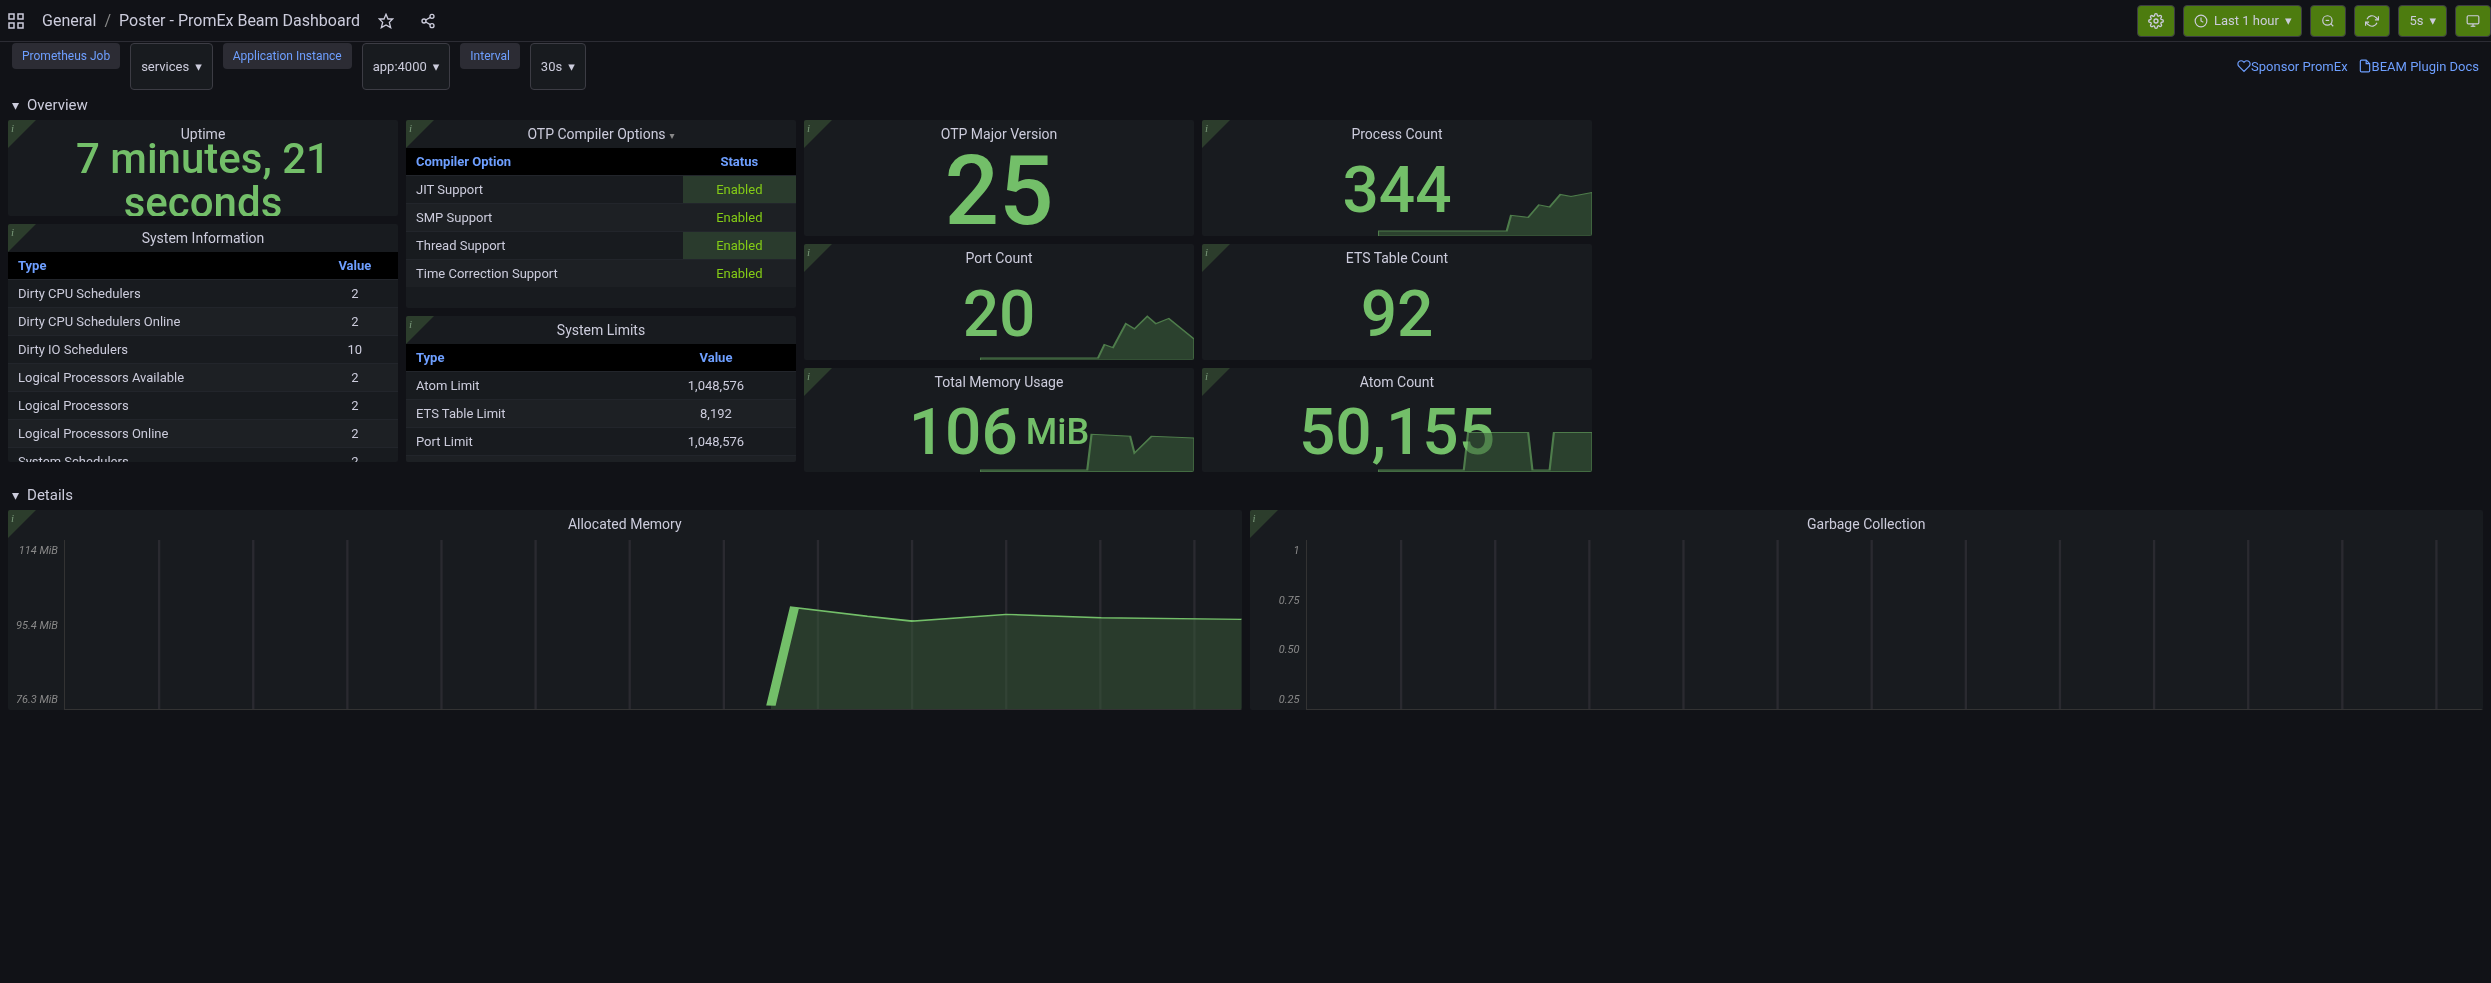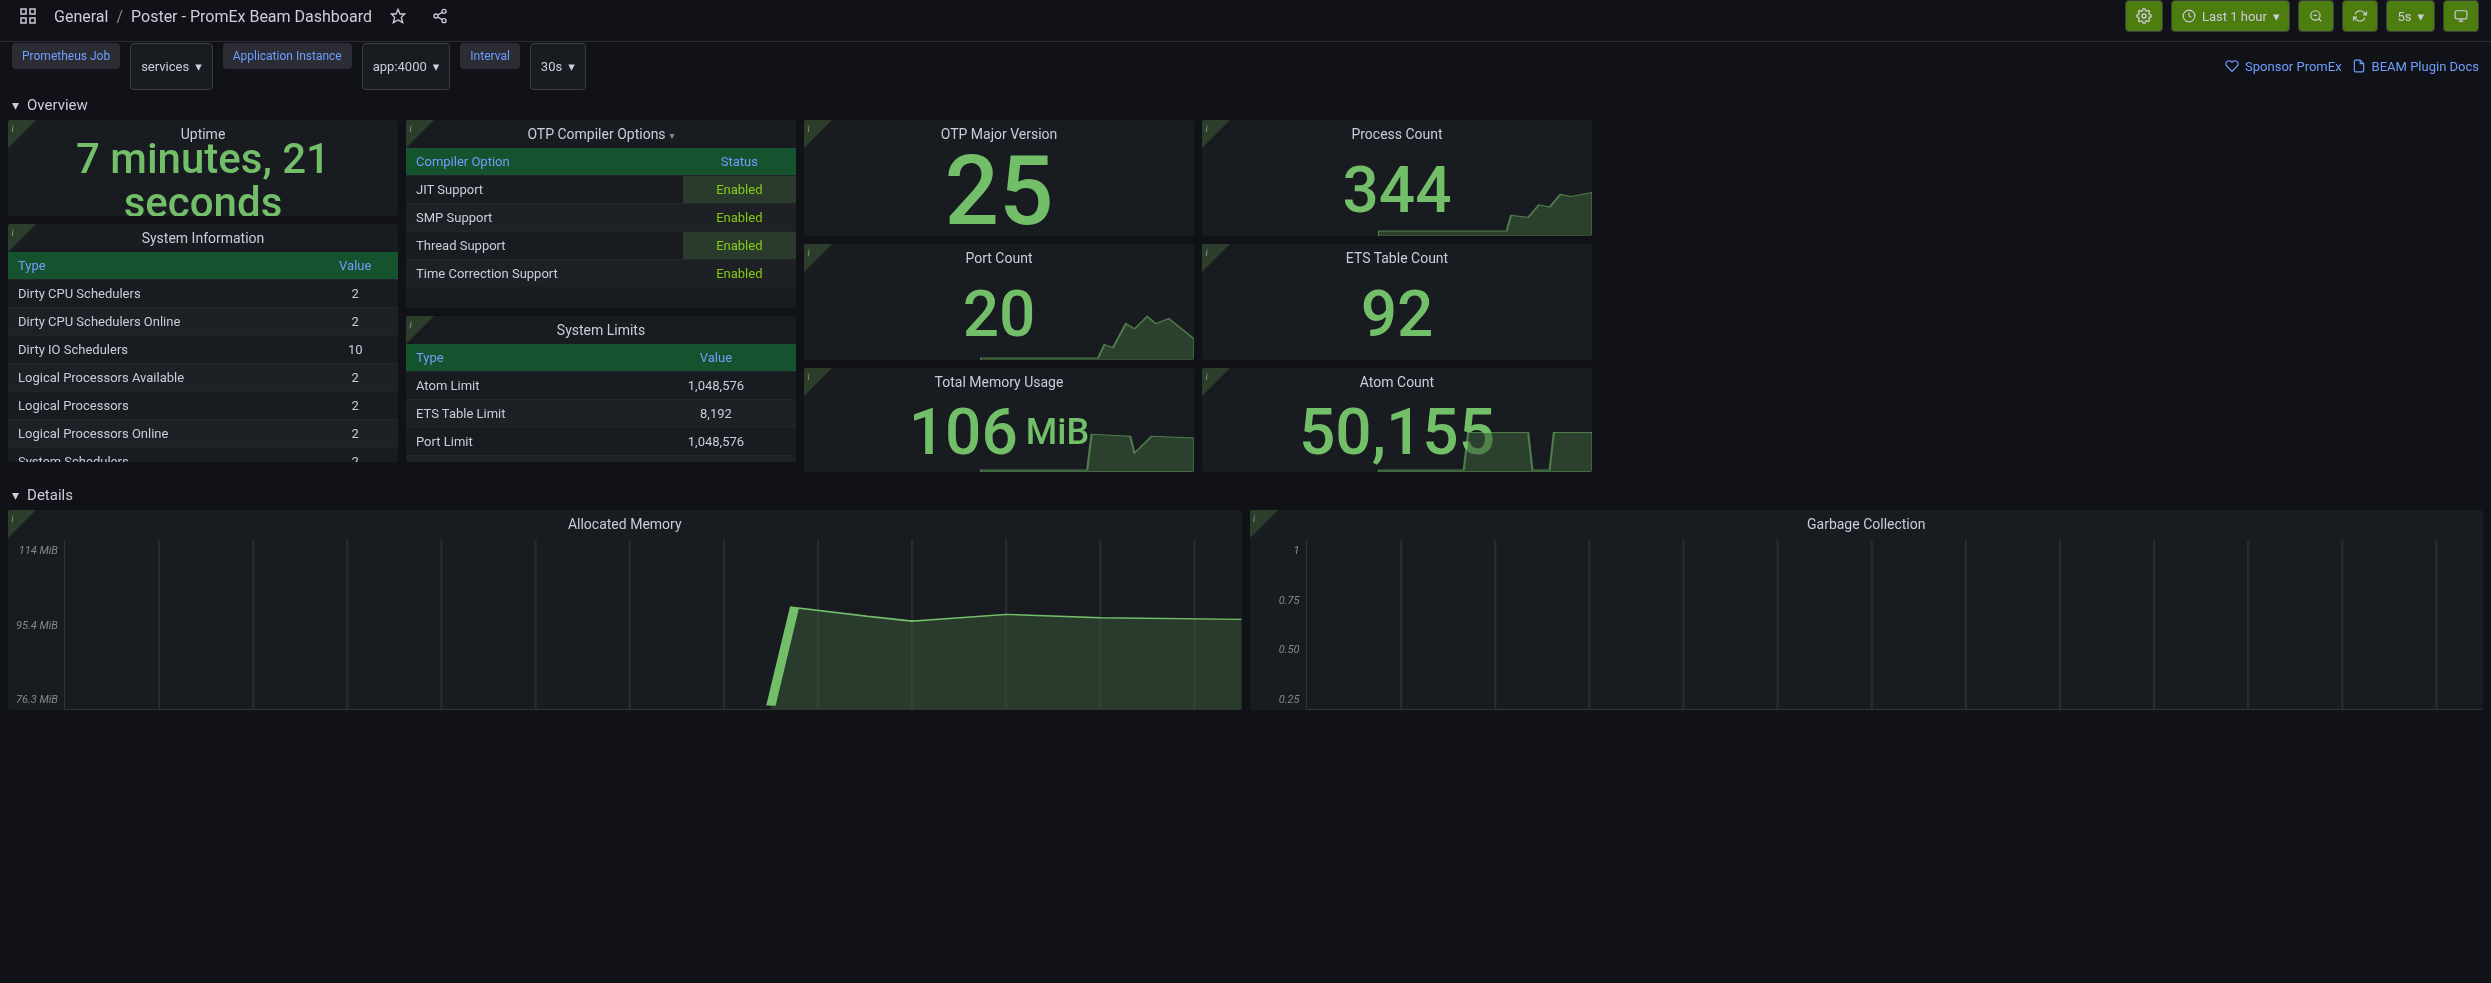--- a/index.html
+++ b/index.html
@@ -7,23 +7,23 @@
       background: #111217;
       color: #ccccdc;
       font-family: -apple-system, BlinkMacSystemFont, "Segoe UI", Roboto, sans-serif;
       font-size: 14px;
       width: 2491px;
       height: 983px;
       overflow: hidden;
     }
     .topbar {
       display: flex;
-      align-items: flex-start;
+      align-items: center;
       height: 42px;
-      padding: 0 12px;
+      padding: 0 0;
       border-bottom: 1px solid #2c2c34;
     }
     .topbar-left { display: flex; align-items: center; gap: 10px; flex: 1; }
     .topbar-right { display: flex; align-items: center; gap: 8px; }
     .breadcrumb { display: flex; align-items: center; gap: 8px; color: #ccccdc; font-size: 16px; }
     .breadcrumb a { color: #ccccdc; text-decoration: none; }
     .breadcrumb-sep { color: #888; }
     .icon-btn {
       display: inline-flex; align-items: center; justify-content: center;
       width: 32px; height: 32px; border-radius: 4px; color: #ccccdc;
@@ -44,21 +44,21 @@
     .filter-label {
       background: #2c2c34; color: #6e9fff; padding: 6px 10px;
       border-radius: 4px; font-size: 12px;
     }
     .filter-select {
       display: inline-flex; align-items: center; gap: 6px;
       background: #181b1f; border: 1px solid #3c3c44;
       padding: 15px 10px; border-radius: 4px; font-size: 13px; cursor: pointer;
     }
     .link-action {
-      display: inline-flex; align-items: center; gap: 6px;
+      display: inline-flex; align-items: center; 
       color: #6e9fff; font-size: 13px; cursor: pointer;
     }
     .section-row {
       display: flex; align-items: center; gap: 8px;
       padding: 4px 12px; height: 30px; cursor: pointer;
     }
     .section-title { font-size: 15px; color: #ccccdc; }
     .panel {
       background: #181b1f;
       border-radius: 2px;
@@ -88,22 +88,22 @@
     }
     .big-number.huge { font-size: 96px; }
     .big-number.xl { font-size: 48px; }
     .big-number .unit { font-size: 36px; margin-left: 8px; }
     .sparkline {
       position: absolute; bottom: 0; right: 0; width: 55%; height: 45%;
       opacity: 0.6;
     }
     .tbl { width: 100%; border-collapse: collapse; }
     .tbl th {
-      background: #14532d; color: #6e9fff; text-align: left;
-      padding: 6px 10px; font-weight: 400; font-size: 13px;
+      background: #000000; color: #6e9fff; text-align: left;
+      padding: 6px 10px; font-weight: 700; font-size: 13px;
     }
     .tbl th:last-child { text-align: center; }
     .tbl td {
       padding: 6px 10px; font-size: 13px; border-top: 1px solid #22252b;
     }
     .tbl td:last-child { text-align: center; }
     .tbl tr:nth-child(even) td { background: #1d2024; }
     .status-enabled { background: rgba(115,191,105,0.2); color: #84cc16; text-align: center; }
     #panel-uptime { height: 96px; }
     #panel-sysinfo { height: 238px; }

